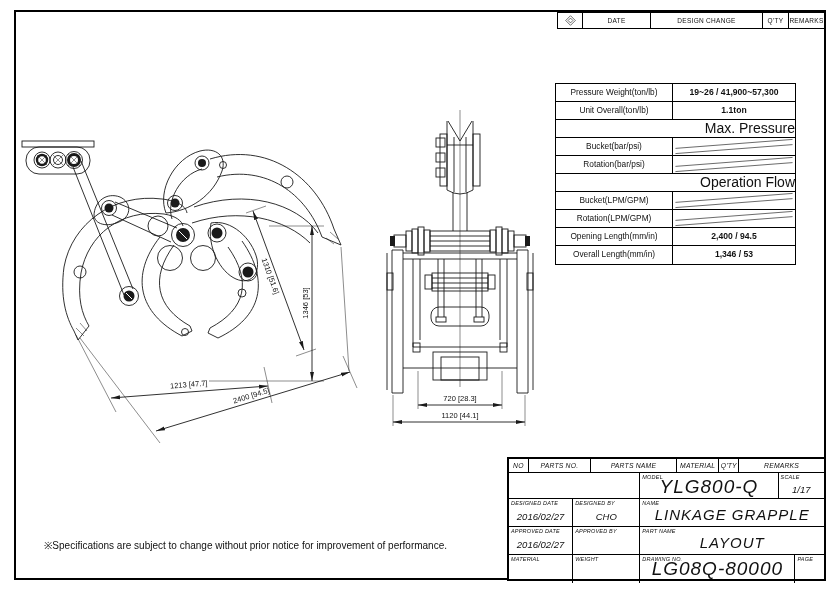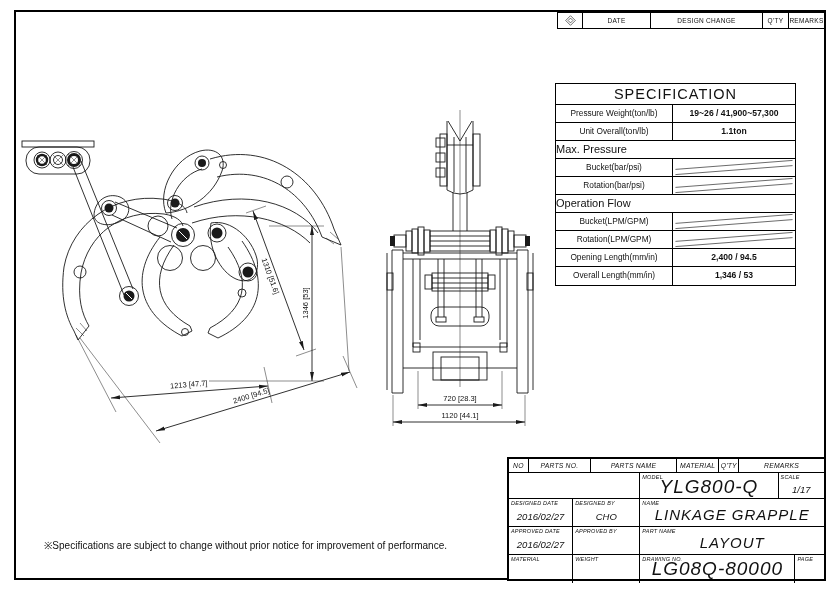--- a/index.html
+++ b/index.html
@@ -21,21 +21,21 @@
   
   .spec{position:absolute;left:555px;top:83px;width:241px;border:1.5px solid #000;
         box-sizing:border-box;background:#fff;}
   .spec-title{height:20px;line-height:20px;text-align:center;font-size:14.5px;
               letter-spacing:1px;border-bottom:1px solid #000;}
   .spec-row{display:flex;height:18px;border-bottom:1px solid #000;box-sizing:border-box;}
   .spec-row:last-child{border-bottom:none;}
   .spec-label{width:117px;border-right:1px solid #000;box-sizing:border-box;
               text-align:center;line-height:17px;font-size:8.3px;}
   .spec-value{flex:1;text-align:center;line-height:17px;font-size:8.6px;position:relative;font-weight:bold;}
-  .spec-section{width:100%;text-align:left;line-height:17px;font-size:11px;}
+  .spec-section{width:100%;text-align:right;line-height:17px;font-size:14px;}
   .slash{position:absolute;left:0;top:0;width:100%;height:100%;}
   
   .tb{position:absolute;left:507px;top:457px;width:319px;height:124px;
       border:2px solid #000;box-sizing:border-box;background:#fff;}
   .tbrow{display:flex;box-sizing:border-box;font-style:italic;}
   .tbcell{position:relative;border-right:1px solid #000;border-bottom:1px solid #000;
           box-sizing:border-box;}
   .tbcell.last{border-right:none;}
   .tbrow:last-child .tbcell{border-bottom:none;}
   .tbhead{display:flex;align-items:center;justify-content:center;font-size:6.8px;
@@ -70,21 +70,20 @@
           <path d="M8,4.5 L11.5,8 L8,11.5 L4.5,8 Z"></path>
       </svg>
     </div>
     <div class="revcell rc-date">DATE</div>
     <div class="revcell rc-dc">DESIGN CHANGE</div>
     <div class="revcell rc-qty">Q'TY</div>
     <div class="revcell rc-rem">REMARKS</div>
   </div>
 
   <div class="spec">
-    <div class="spec-title">SPECIFICATION</div>
     <div class="spec-row">
       <div class="spec-label">Pressure Weight(ton/lb)</div>
       <div class="spec-value">19~26 / 41,900~57,300</div>
     </div>
     <div class="spec-row">
       <div class="spec-label">Unit Overall(ton/lb)</div>
       <div class="spec-value">1.1ton</div>
     </div>
     <div class="spec-row">
       <div class="spec-section">Max. Pressure</div>

